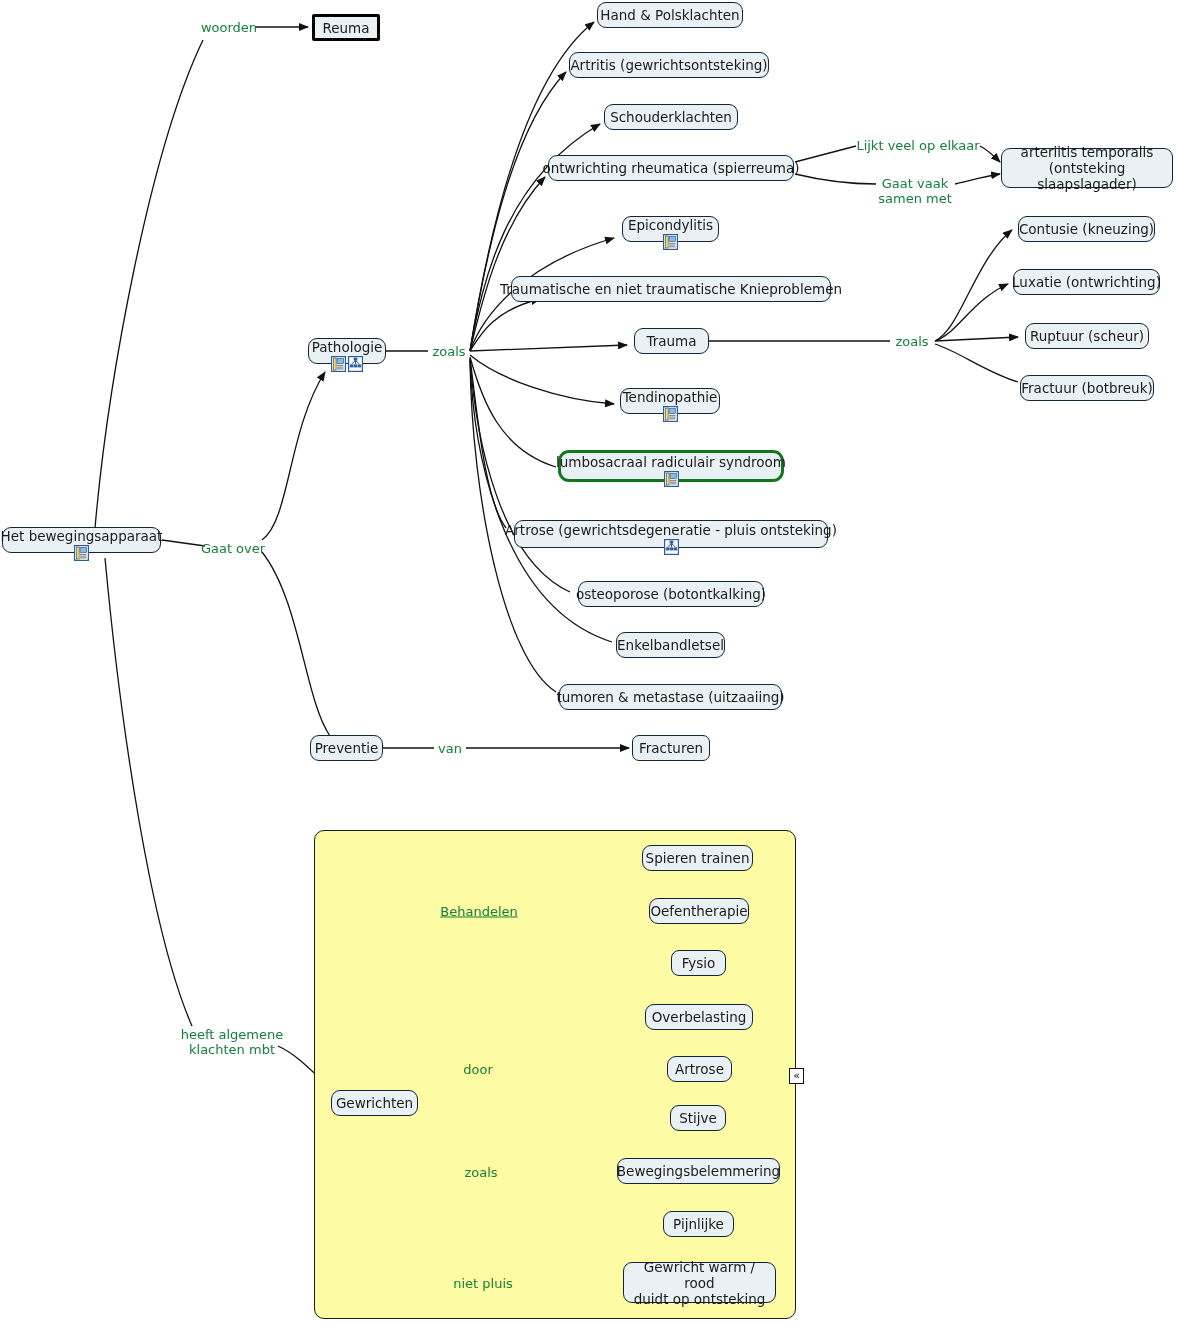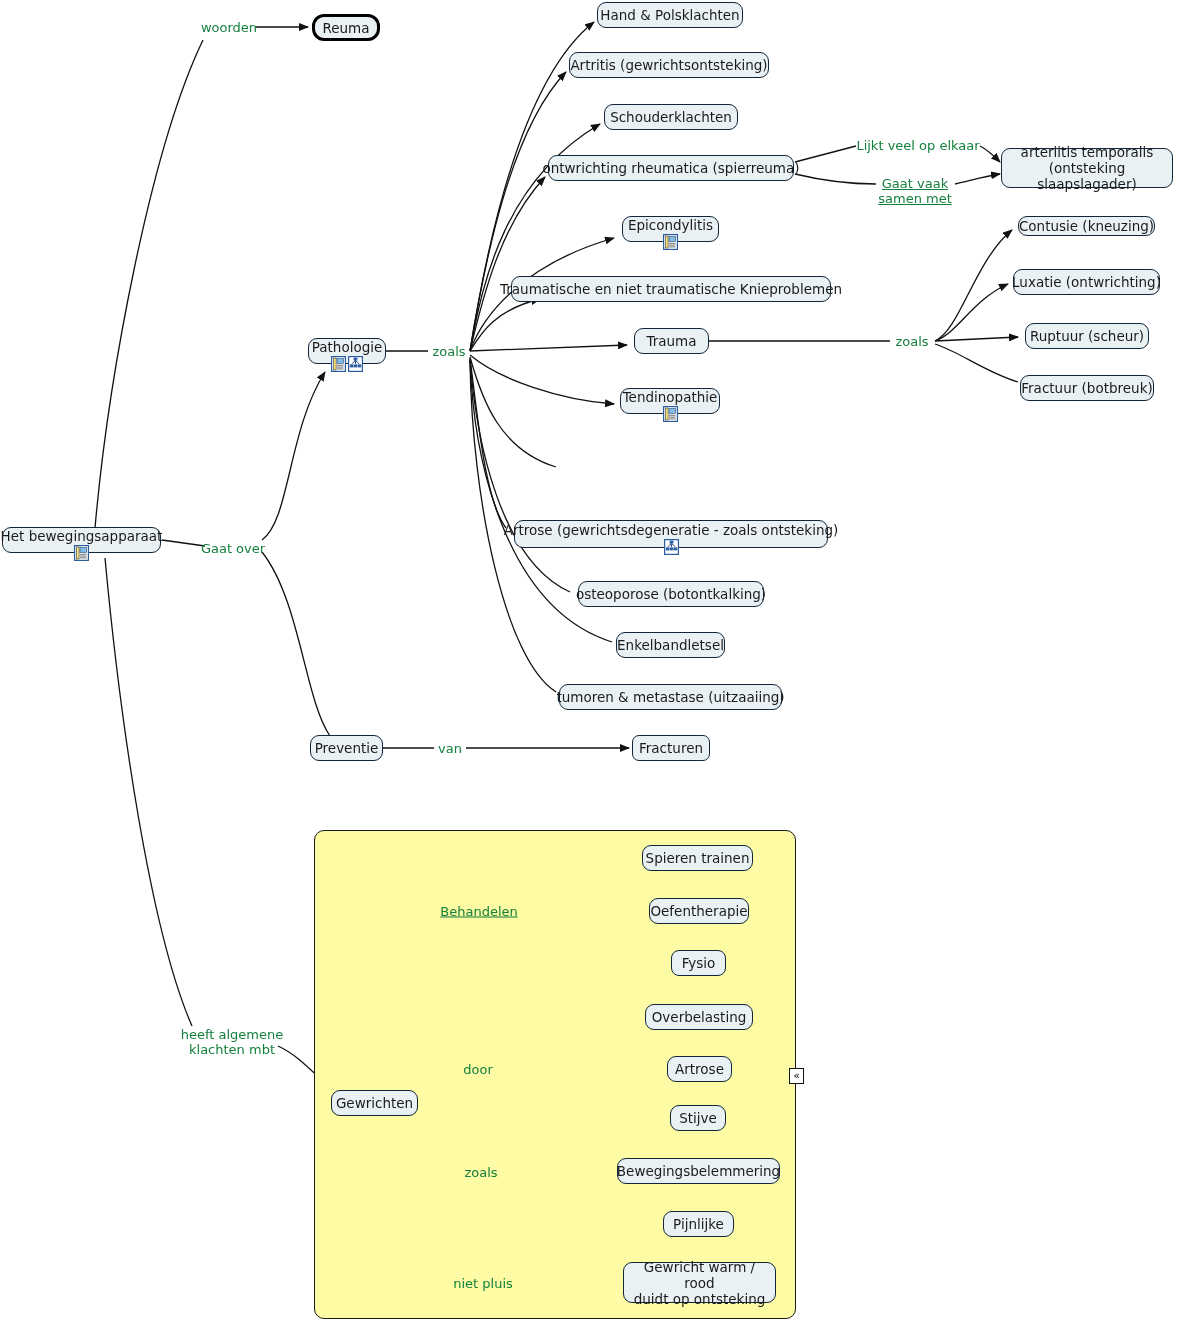--- a/index.html
+++ b/index.html
@@ -45,21 +45,21 @@
     color: #1b1b1b;
     font-size: 13.5px;
     line-height: 16px;
     text-align: center;
     padding: 3px 8px;
     white-space: nowrap;
   }
   .node.thick {
     border-width: 3.6px;
     border-color: #000000;
-    border-radius: 12px;
+    border-radius: 2px;
   }
   .node.green {
     border-width: 3.2px;
     border-color: #11771c;
     border-radius: 11px;
   }
   .node .nlabel {
     display: block;
   }
   .node .nlabel.two-line {
@@ -288,23 +288,38 @@
         <rect x="6" y="2.5" width="6.5" height="5" fill="#7fbce8" stroke="#2a4a6a" stroke-width="0.6"></rect>
         <g stroke="#333" stroke-width="0.7">
           <line x1="6" y1="9.3" x2="12.5" y2="9.3"></line>
           <line x1="6" y1="11.1" x2="12.5" y2="11.1"></line>
           <line x1="6" y1="12.9" x2="12.5" y2="12.9"></line>
         </g>
       </svg>
     </span>
   </div>
 
+  <div class="node green" style="left:558px; top:450px; width:226px; height:32px;">
+    <span class="nlabel">lumbosacraal radiculair syndroom</span>
+    <span class="icon-row">
+      <svg class="cicon" viewBox="0 0 15 16">
+        <rect x="0.5" y="0.5" width="14" height="15" fill="#ffffff" stroke="#2a5d9f" stroke-width="1.4"></rect>
+        <rect x="2.5" y="2" width="2.6" height="12" fill="#f5e07a" stroke="#3a3a3a" stroke-width="0.6"></rect>
+        <rect x="6" y="2.5" width="6.5" height="5" fill="#7fbce8" stroke="#2a4a6a" stroke-width="0.6"></rect>
+        <g stroke="#333" stroke-width="0.7">
+          <line x1="6" y1="9.3" x2="12.5" y2="9.3"></line>
+          <line x1="6" y1="11.1" x2="12.5" y2="11.1"></line>
+          <line x1="6" y1="12.9" x2="12.5" y2="12.9"></line>
+        </g>
+      </svg>
+    </span>
+  </div>
 
   <div class="node" style="left:514px; top:520px; width:314px; height:28px;">
-    <span class="nlabel">Artrose (gewrichtsdegeneratie - zoals ontsteking)</span>
+    <span class="nlabel">Artrose (gewrichtsdegeneratie - pluis ontsteking)</span>
     <span class="icon-row">
       <svg class="cicon" viewBox="0 0 15 16">
         <rect x="0.5" y="0.5" width="14" height="15" fill="#ffffff" stroke="#2a5d9f" stroke-width="1.4"></rect>
         <g stroke="#1b3f73" stroke-width="0.9" fill="none">
           <line x1="7.5" y1="4.5" x2="3.6" y2="8"></line>
           <line x1="7.5" y1="4.5" x2="7.5" y2="8"></line>
           <line x1="7.5" y1="4.5" x2="11.4" y2="8"></line>
         </g>
         <rect x="5.6" y="1.6" width="3.8" height="3" fill="#2f5fa6"></rect>
         <rect x="1.8" y="8.4" width="3.6" height="3" fill="#2f5fa6"></rect>
@@ -319,21 +334,21 @@
   </div>
 
   <div class="node" style="left:616px; top:632px; width:109px; height:26px;">
     <span class="nlabel">Enkelbandletsel</span>
   </div>
 
   <div class="node" style="left:559px; top:684px; width:223px; height:26px;">
     <span class="nlabel">tumoren &amp; metastase (uitzaaiing)</span>
   </div>
 
-  <div class="node" style="left:1018px; top:216px; width:137px; height:20px;">
+  <div class="node" style="left:1018px; top:216px; width:137px; height:26px;">
     <span class="nlabel">Contusie (kneuzing)</span>
   </div>
 
   <div class="node" style="left:1013px; top:269px; width:147px; height:26px;">
     <span class="nlabel">Luxatie (ontwrichting)</span>
   </div>
 
   <div class="node" style="left:1025px; top:323px; width:124px; height:26px;">
     <span class="nlabel">Ruptuur (scheur)</span>
   </div>
@@ -391,21 +406,21 @@
 klachten mbt</div>
 
   <div class="edge-label" style="left:449px; top:351px; background:#ffffff;">zoals</div>
 
   <div class="edge-label" style="left:912px; top:341px; background:#ffffff;">zoals</div>
 
   <div class="edge-label" style="left:450px; top:748px; background:#ffffff;">van</div>
 
   <div class="edge-label" style="left:918px; top:145px;">Lijkt veel op elkaar</div>
 
-  <div class="edge-label" style="left:915px; top:191px;text-decoration:underline;">Gaat vaak
+  <div class="edge-label" style="left:915px; top:191px;">Gaat vaak
 samen met</div>
 
   <div class="edge-label" style="left:479px; top:911px;text-decoration:underline;">Behandelen</div>
 
   <div class="edge-label" style="left:478px; top:1041px;margin-top:28px;">door</div>
 
   <div class="edge-label" style="left:481px; top:1172px;">zoals</div>
 
   <div class="edge-label" style="left:483px; top:1283px;">niet pluis</div>
 

